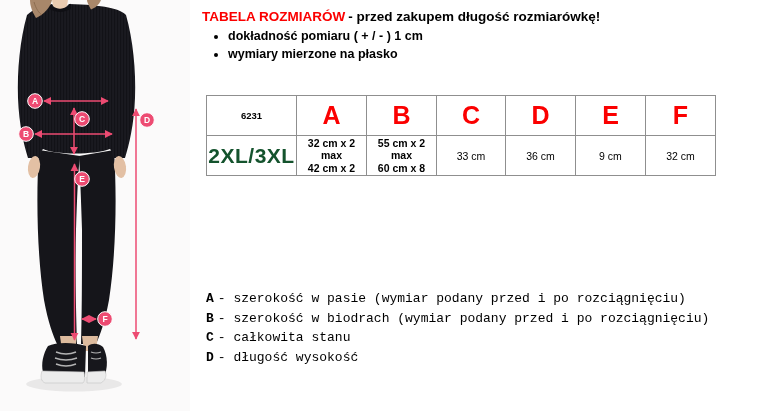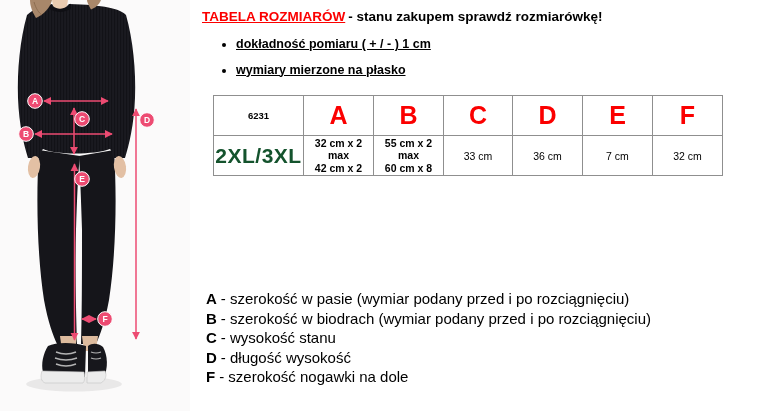--- a/index.html
+++ b/index.html
@@ -1,35 +1,35 @@
 <!DOCTYPE html>
 <html><head>
 <meta charset="utf-8">
 <style>
   html,body{margin:0;padding:0;background:#ffffff;}
   .page{position:relative;width:768px;height:411px;background:#ffffff;overflow:hidden;
         font-family:"Liberation Sans",sans-serif;color:#000;}
   
   .header{position:absolute;left:202px;top:9px;font-size:13.5px;font-weight:bold;white-space:nowrap;}
-  .title-highlight{color:#fb0000;text-decoration:underline;}
+  .title-highlight{color:#fb0000;}
   .title-rest{margin-left:3px;}
   .bullets{position:absolute;left:206px;top:28px;margin:0;padding-left:22px;
            font-size:12.5px;font-weight:bold;line-height:17.5px;}
-  .bullets li{margin:8px;text-decoration:underline;}
+  .bullets li{margin:0;}
   
-  .size-table{position:absolute;left:213px;top:95px;border-collapse:collapse;table-layout:fixed;}
+  .size-table{position:absolute;left:206px;top:95px;border-collapse:collapse;table-layout:fixed;}
   .size-table td{border:1px solid #8f8f8f;text-align:center;vertical-align:middle;padding:0;background:#fff;}
   .code-cell{font-size:9.5px;font-weight:bold;}
   .letter-cell{color:#fb0000;font-size:25px;font-weight:bold;}
   .size-cell{color:#14532d;font-size:21px;font-weight:bold;letter-spacing:0.5px;}
   .meas{font-size:10.5px;font-weight:bold;line-height:12.5px;}
   .meas span{display:block;}
   .val{font-size:10.5px;font-weight:normal;}
   
-  .legend{position:absolute;left:206px;top:289px;font-size:15px;line-height:19.5px;}
+  .legend{position:absolute;left:206px;top:289px;font-size:13px;line-height:19.5px;font-family:Liberation Mono, monospace;}
   .legend-line b{margin-right:4px;}
   
   .figure{position:absolute;left:0;top:0;}
   .marker-letter{font-family:"Liberation Sans",sans-serif;font-size:8.5px;font-weight:bold;fill:#ffffff;}
 </style>
 </head>
 <body>
 
 <div class="page">
 
@@ -111,21 +111,21 @@
         <text class="marker-letter" x="82" y="182.2" text-anchor="middle">E</text>
       </g>
       <g>
         <circle cx="105" cy="319" r="7.3" fill="#ed4b72" stroke="#ffffff" stroke-width="1"></circle>
         <text class="marker-letter" x="105" y="322.2" text-anchor="middle">F</text>
       </g>
     </g>
   </svg>
 
   <div class="header">
-    <span class="title-highlight">TABELA ROZMIARÓW</span><span class="title-rest">- stanu zakupem sprawdź rozmiarówkę!</span>
+    <span class="title-highlight">TABELA ROZMIARÓW</span><span class="title-rest">- przed zakupem długość rozmiarówkę!</span>
   </div>
   <ul class="bullets">
     <li>dokładność pomiaru ( + / - ) 1 cm</li>
     <li>wymiary mierzone na płasko</li>
   </ul>
 
   <table class="size-table">
     <colgroup>
       <col style="width:90px">
         <col style="width:70px">
@@ -152,27 +152,26 @@
             <span>max</span>
             <span>42 cm x 2</span>
         </td>
         <td class="meas">
           <span>55 cm x 2</span>
             <span>max</span>
             <span>60 cm x 8</span>
         </td>
         <td class="val">33 cm</td>
         <td class="val">36 cm</td>
-        <td class="val">7 cm</td>
+        <td class="val">9 cm</td>
         <td class="val">32 cm</td>
       </tr>
     </tbody>
   </table>
 
   <div class="legend">
     <div class="legend-line"><b>A</b><span>- szerokość w pasie (wymiar podany przed i po rozciągnięciu)</span></div>
     <div class="legend-line"><b>B</b><span>- szerokość w biodrach (wymiar podany przed i po rozciągnięciu)</span></div>
-    <div class="legend-line"><b>C</b><span>- wysokość stanu</span></div>
+    <div class="legend-line"><b>C</b><span>- całkowita stanu</span></div>
     <div class="legend-line"><b>D</b><span>- długość wysokość</span></div>
-    <div class="legend-line"><b>F</b><span>- szerokość nogawki na dole</span></div>
   </div>
 
 </div>
 
 </body></html>

